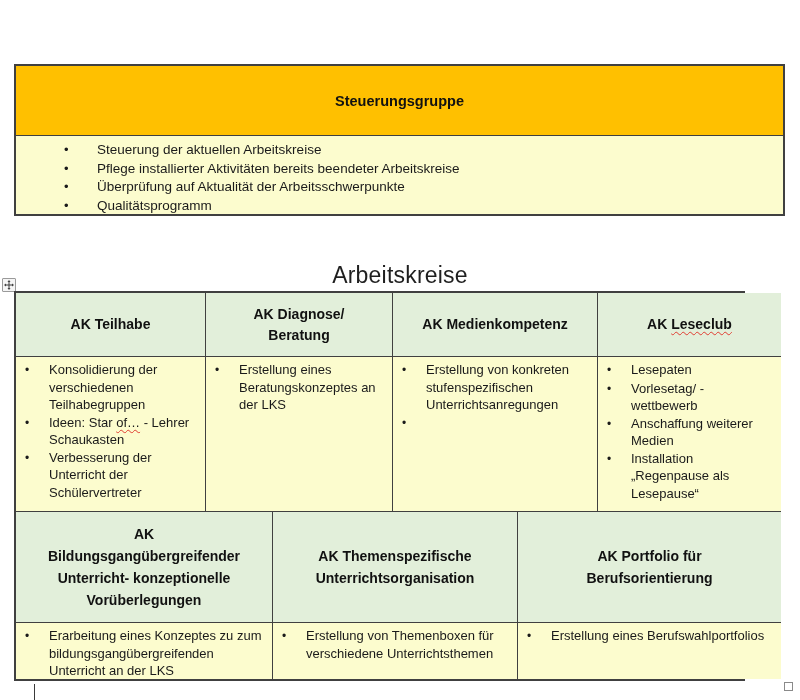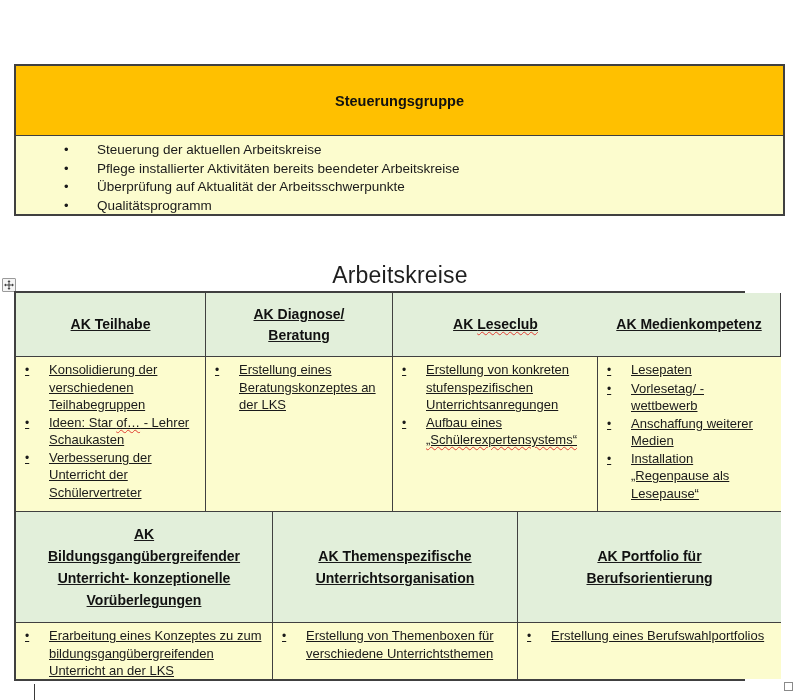--- a/index.html
+++ b/index.html
@@ -33,21 +33,20 @@
   .steer-body { height: 77px; overflow: hidden; }
   .steer-body ul { list-style: none; padding: 5px 10px 0 48px; }
   .steer-body li { display: flex; font-size: 13.5px; line-height: 18.5px; }
   .steer-body .dot { flex: 0 0 33px; font-size: 13px; }
 
   
   .work {
     position: absolute; left: 14px; top: 291px; width: 731px;
     border: 2px solid var(--table-border, #404040);
     background: var(--body-yellow, #FCFCCE);
-    text-decoration: underline;
   }
   .grid { display: grid; }
   #grid-top    { grid-template-columns: 190px 187px 205px 183px; grid-template-rows: 64px 155px; }
   #grid-bottom { grid-template-columns: 257px 245px 263px;       grid-template-rows: 111px 56px; }
   .hcell {
     background: var(--header-green, #E2EFDA);
     border-right: 1px solid var(--table-border, #404040);
     border-bottom: 1px solid var(--table-border, #404040);
     display: flex; flex-direction: column; align-items: center; justify-content: center;
     font-weight: bold; font-size: 14px; text-align: center; color: #111;
@@ -129,26 +128,26 @@
 
   <div class="work">
     <div class="grid" id="grid-top">
         <div class="hcell">
           <div class="hline"><span>AK Teilhabe</span></div>
         </div>
         <div class="hcell">
           <div class="hline"><span>AK Diagnose/</span></div>
           <div class="hline"><span>Beratung</span></div>
         </div>
+        <div class="hcell">
+          <div class="hline"><span>AK Medienkompetenz</span></div>
+        </div>
         <div class="hcell last">
           <div class="hline"><span>AK </span><span class="misspell">Leseclub</span></div>
         </div>
-        <div class="hcell">
-          <div class="hline"><span>AK Medienkompetenz</span></div>
-        </div>
         <div class="bcell">
           <ul>
             <li>
               <span class="dot">•</span>
               <span class="btext"><span>Konsolidierung der verschiedenen Teilhabegruppen</span></span>
             </li>
             <li>
               <span class="dot">•</span>
               <span class="btext"><span>Ideen: Star </span><span class="misspell">of…</span><span> - Lehrer Schaukasten</span></span>
             </li>
@@ -167,21 +166,20 @@
           </ul>
         </div>
         <div class="bcell">
           <ul>
             <li>
               <span class="dot">•</span>
               <span class="btext"><span>Erstellung von konkreten stufenspezifischen Unterrichtsanregungen</span></span>
             </li>
             <li>
               <span class="dot">•</span>
-              <span class="btext"><span>Aufbau eines </span><span class="misspell">„Schülerexpertensystems“</span></span>
             </li>
           </ul>
         </div>
         <div class="bcell last">
           <ul>
             <li>
               <span class="dot">•</span>
               <span class="btext"><span>Lesepaten</span></span>
             </li>
             <li>

